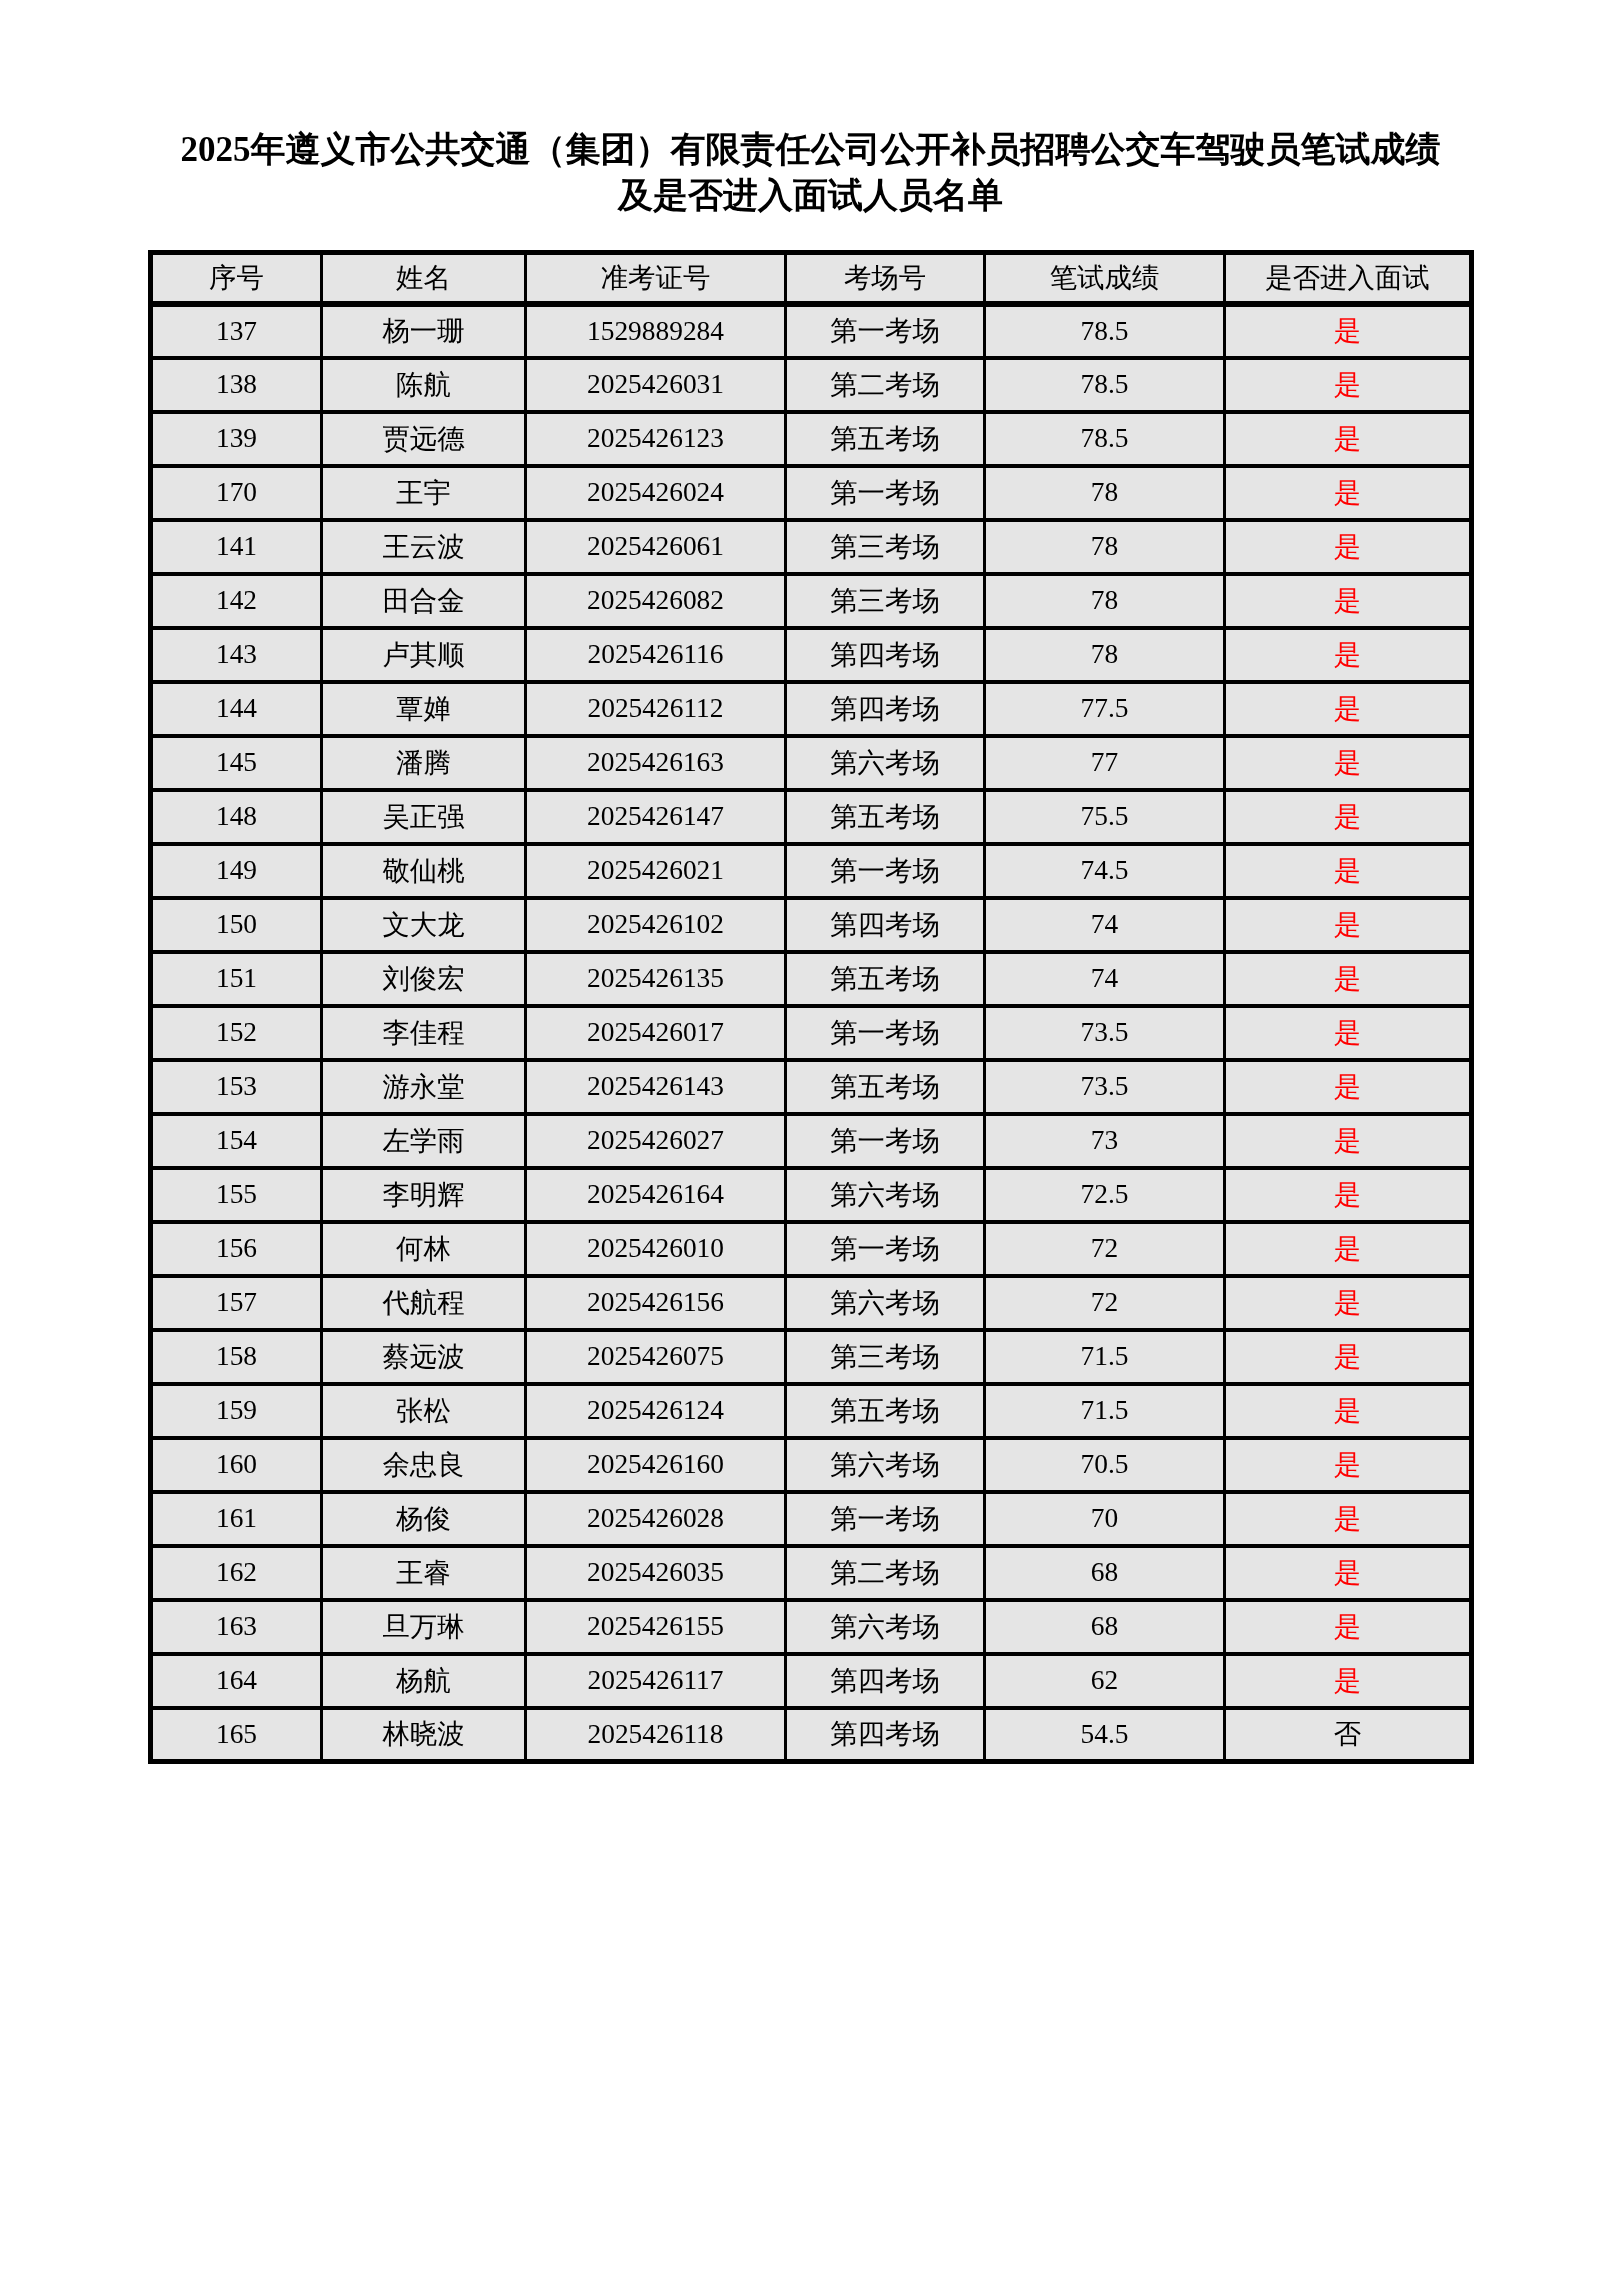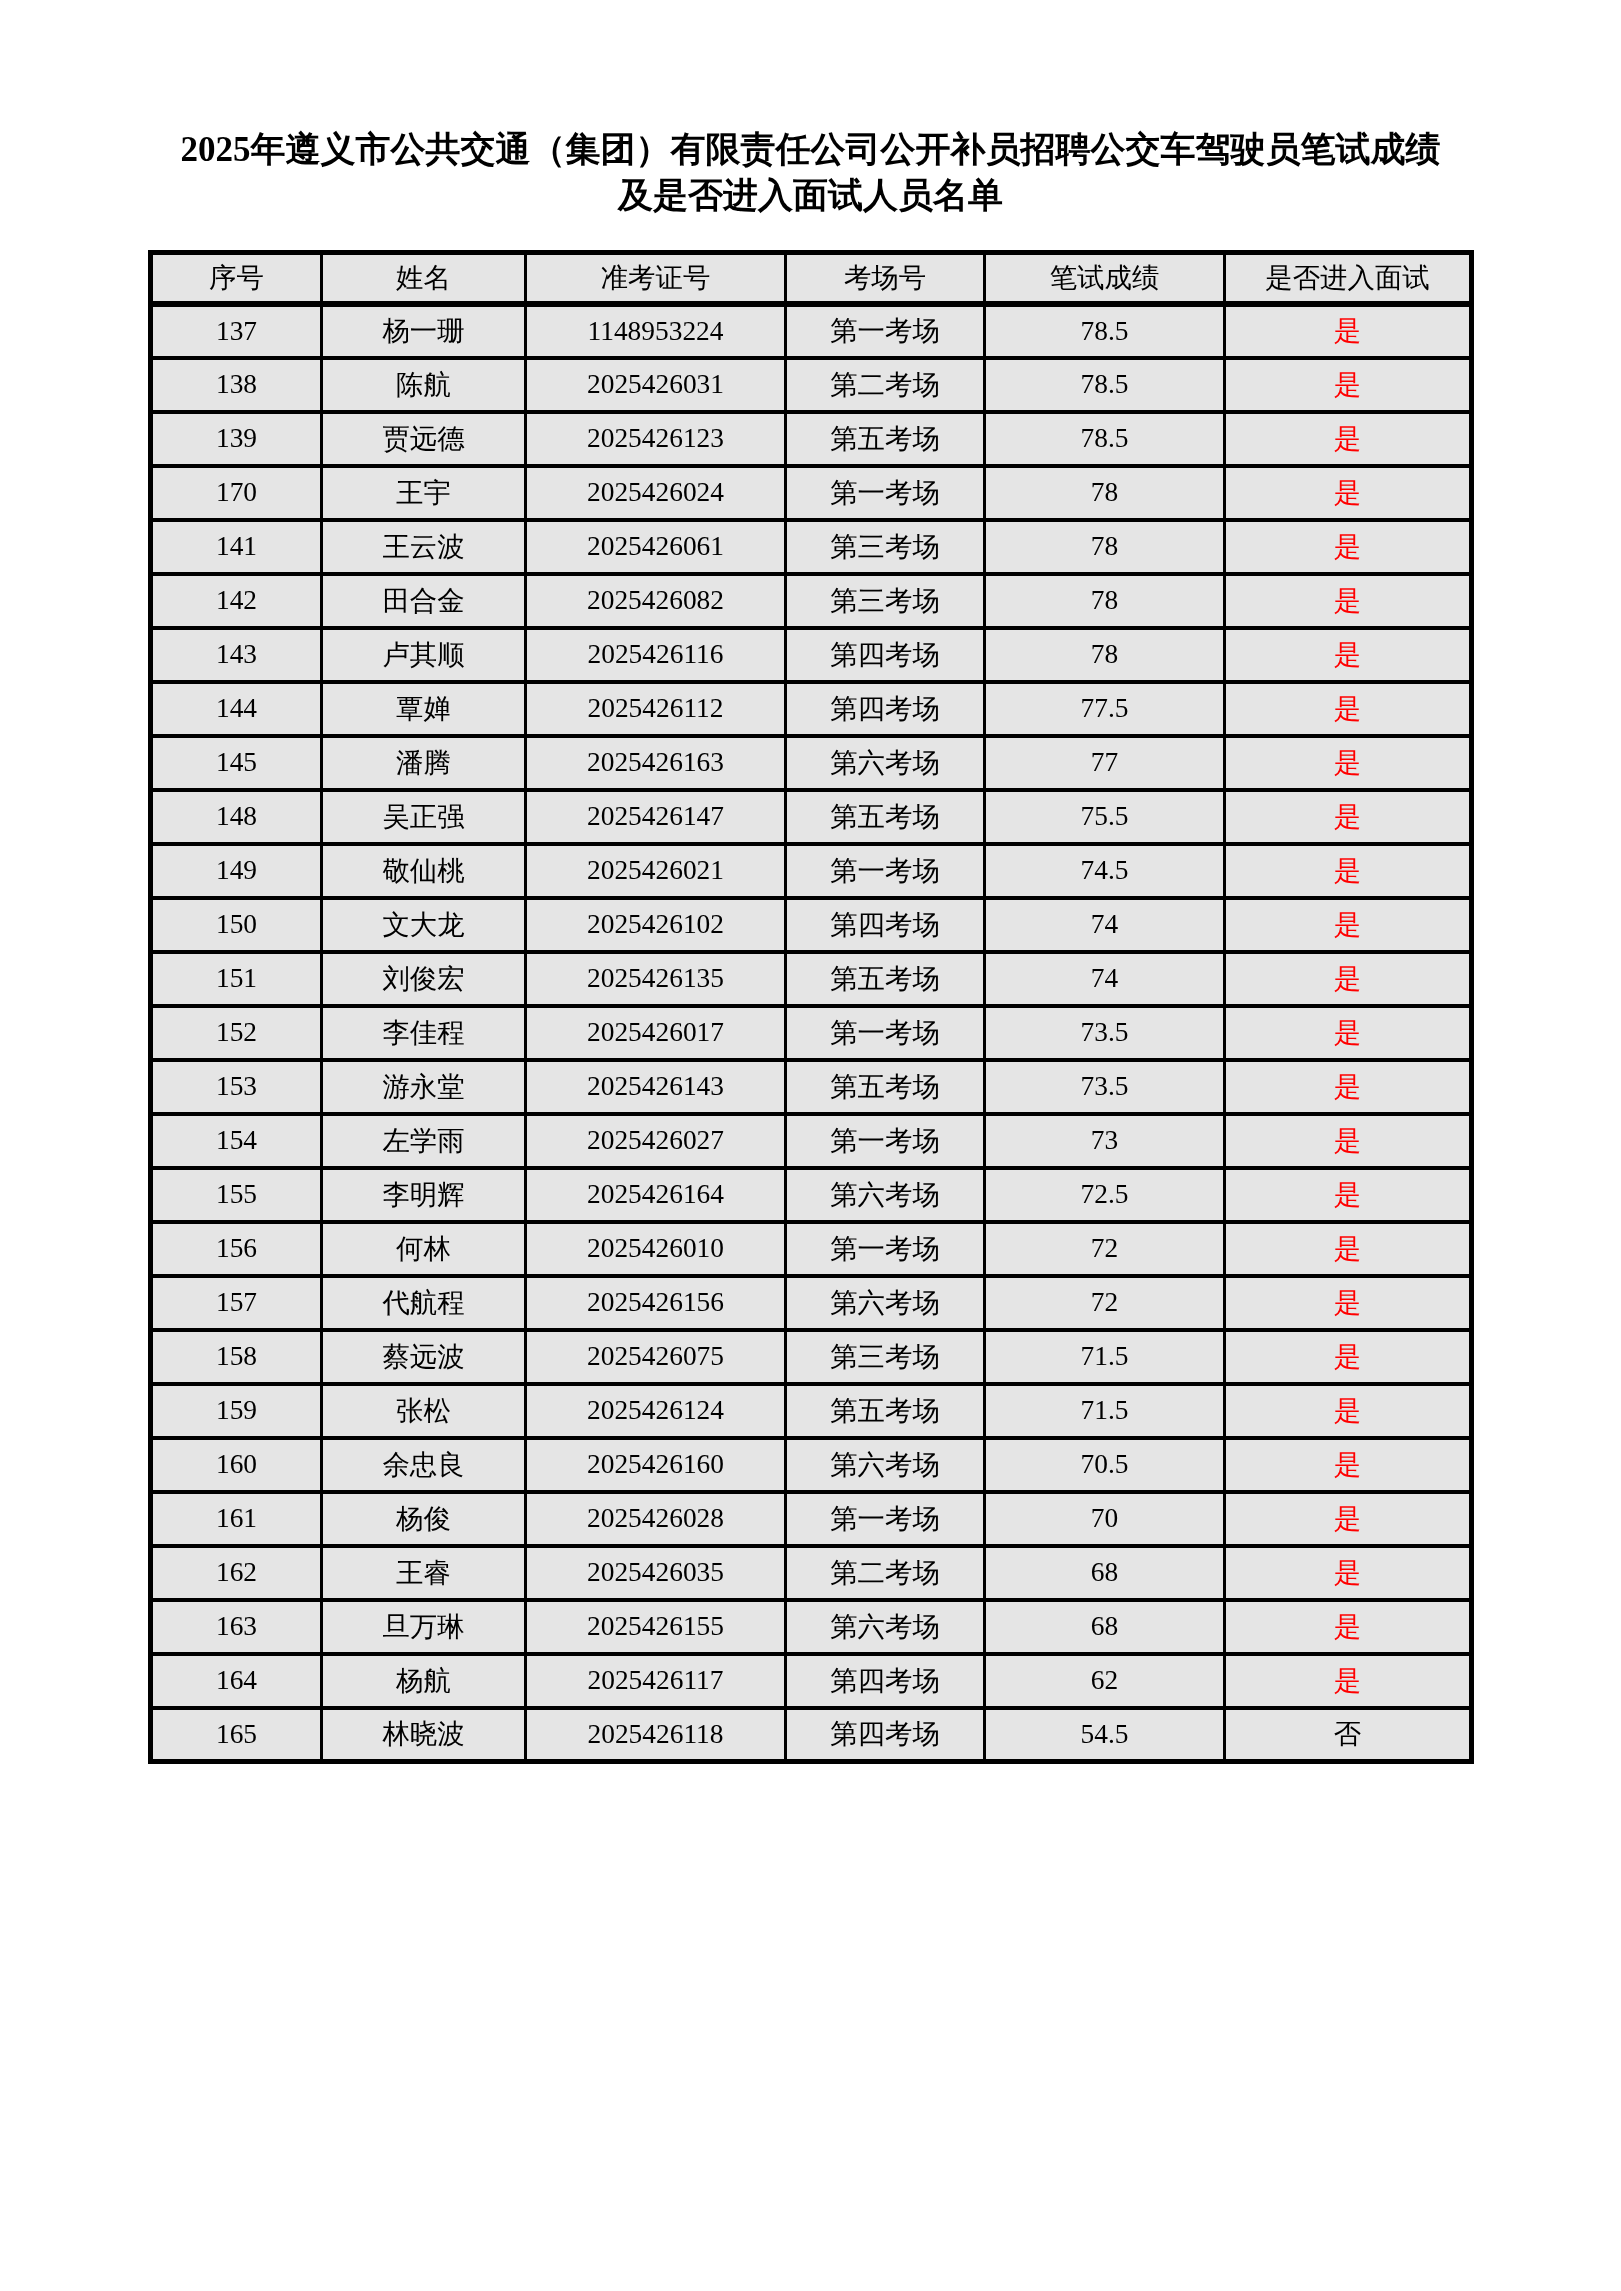--- a/index.html
+++ b/index.html
@@ -91,21 +91,21 @@
         <th>准考证号</th>
         <th>考场号</th>
         <th>笔试成绩</th>
         <th>是否进入面试</th>
       </tr>
     </thead>
     <tbody>
         <tr>
     <td>137</td>
     <td>杨一珊</td>
-    <td>1148953224</td>
+    <td>1529889284</td>
     <td>第一考场</td>
     <td>78.5</td>
     <td style="color: rgb(255, 0, 0);">是</td>
   </tr>
         <tr>
     <td>138</td>
     <td>陈航</td>
     <td>2025426031</td>
     <td>第二考场</td>
     <td>78.5</td>

